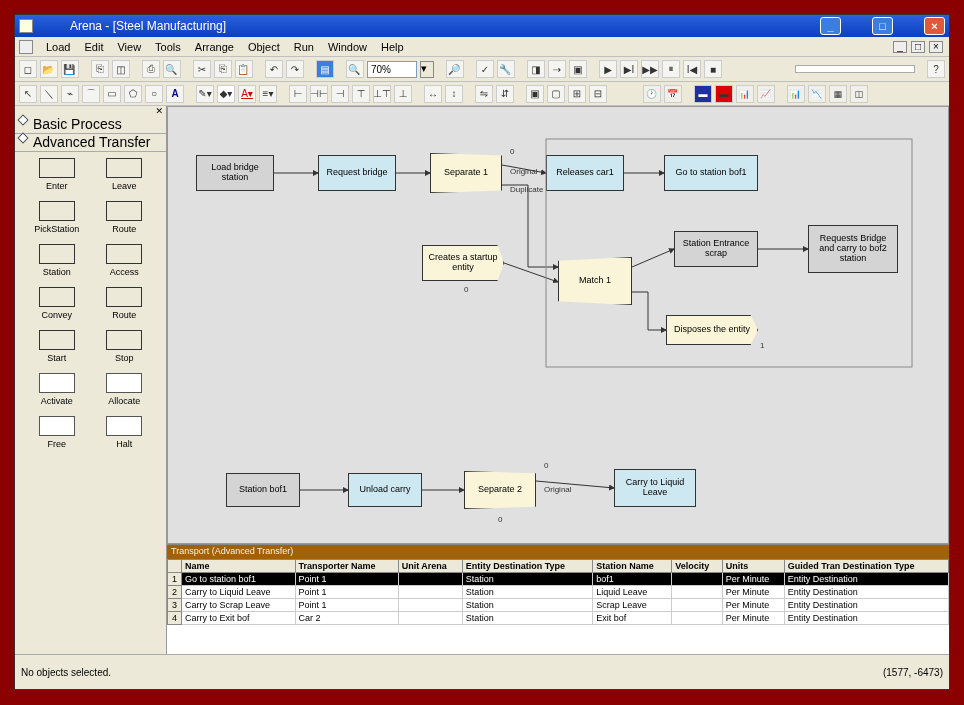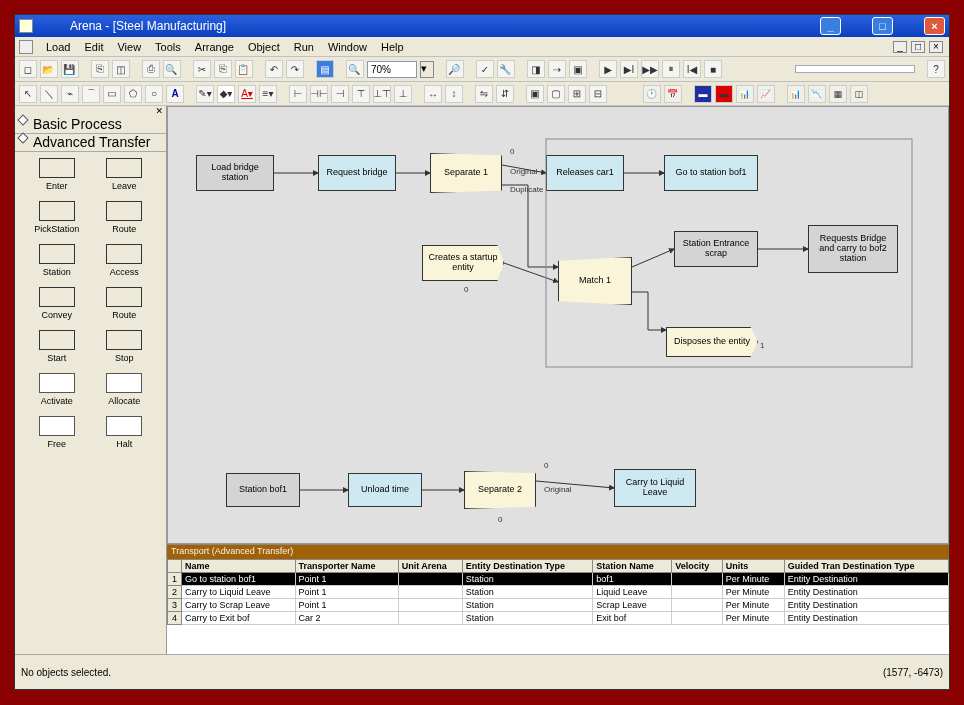--- a/index.html
+++ b/index.html
@@ -382,24 +382,24 @@
         <div class="node gray" style="left:28px;top:48px;width:78px;height:36px;">Load bridge station</div>
         <div class="node blue" style="left:150px;top:48px;width:78px;height:36px;">Request bridge</div>
         <div class="node yellow sep-tri" style="left:262px;top:46px;width:72px;height:40px;">Separate 1</div>
         <div class="node blue" style="left:378px;top:48px;width:78px;height:36px;">Releases car1</div>
         <div class="node blue" style="left:496px;top:48px;width:94px;height:36px;">Go to station bof1</div>
 
         <div class="node yellow" style="left:254px;top:138px;width:82px;height:36px;clip-path:polygon(0 0,92% 0,100% 50%,92% 100%,0 100%);">Creates a startup entity</div>
         <div class="node yellow match-shape" style="left:390px;top:150px;width:74px;height:48px;text-align:right;">Match 1</div>
         <div class="node gray" style="left:506px;top:124px;width:84px;height:36px;">Station Entrance scrap</div>
         <div class="node gray" style="left:640px;top:118px;width:90px;height:48px;">Requests Bridge and carry to bof2 station</div>
-        <div class="node yellow dispose-shape" style="left:498px;top:208px;width:92px;height:30px;margin-top:12px;">Disposes the entity</div>
+        <div class="node yellow dispose-shape" style="left:498px;top:208px;width:92px;height:30px;">Disposes the entity</div>
 
         <div class="node gray" style="left:58px;top:366px;width:74px;height:34px;">Station bof1</div>
-        <div class="node blue" style="left:180px;top:366px;width:74px;height:34px;">Unload time</div>
+        <div class="node blue" style="left:180px;top:366px;width:74px;height:34px;">Unload carry</div>
         <div class="node yellow sep-tri" style="left:296px;top:364px;width:72px;height:38px;">Separate 2</div>
         <div class="node blue" style="left:446px;top:362px;width:82px;height:38px;">Carry to Liquid Leave</div>
 
         <svg class="conn" width="760" height="440">
           <defs>
               <marker id="ah" markerWidth="6" markerHeight="6" refX="5" refY="3" orient="auto">
                 <path d="M0,0 L6,3 L0,6 Z" fill="#333"></path>
               </marker>
             </defs>
 

